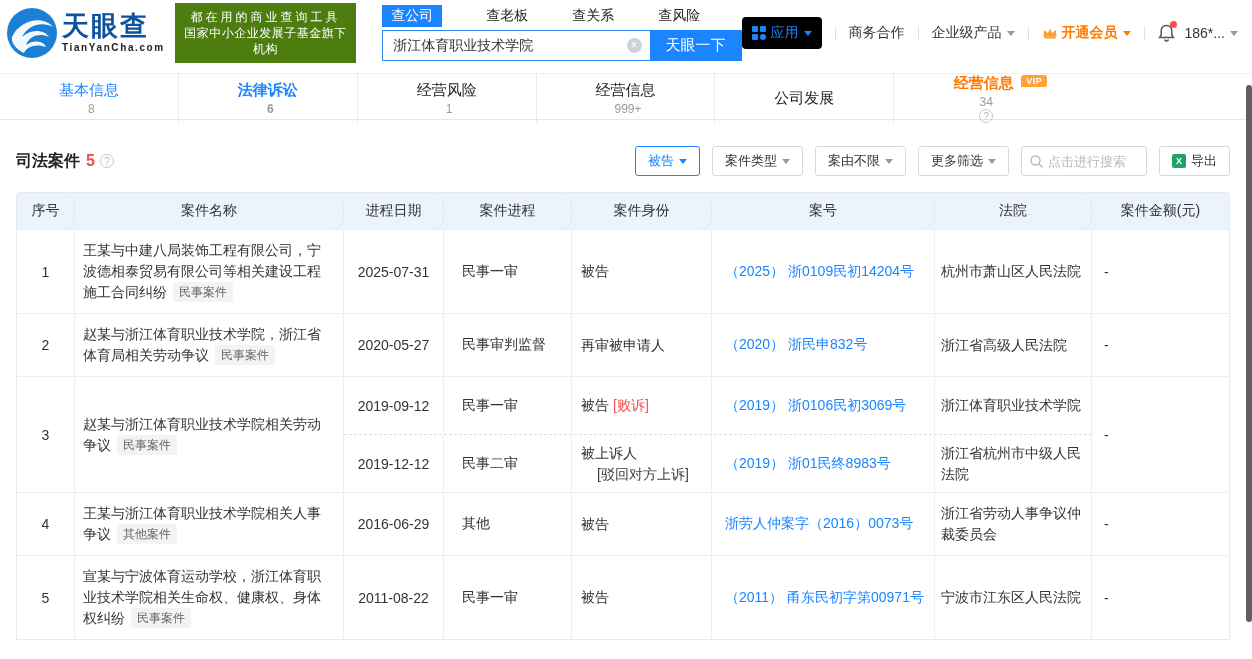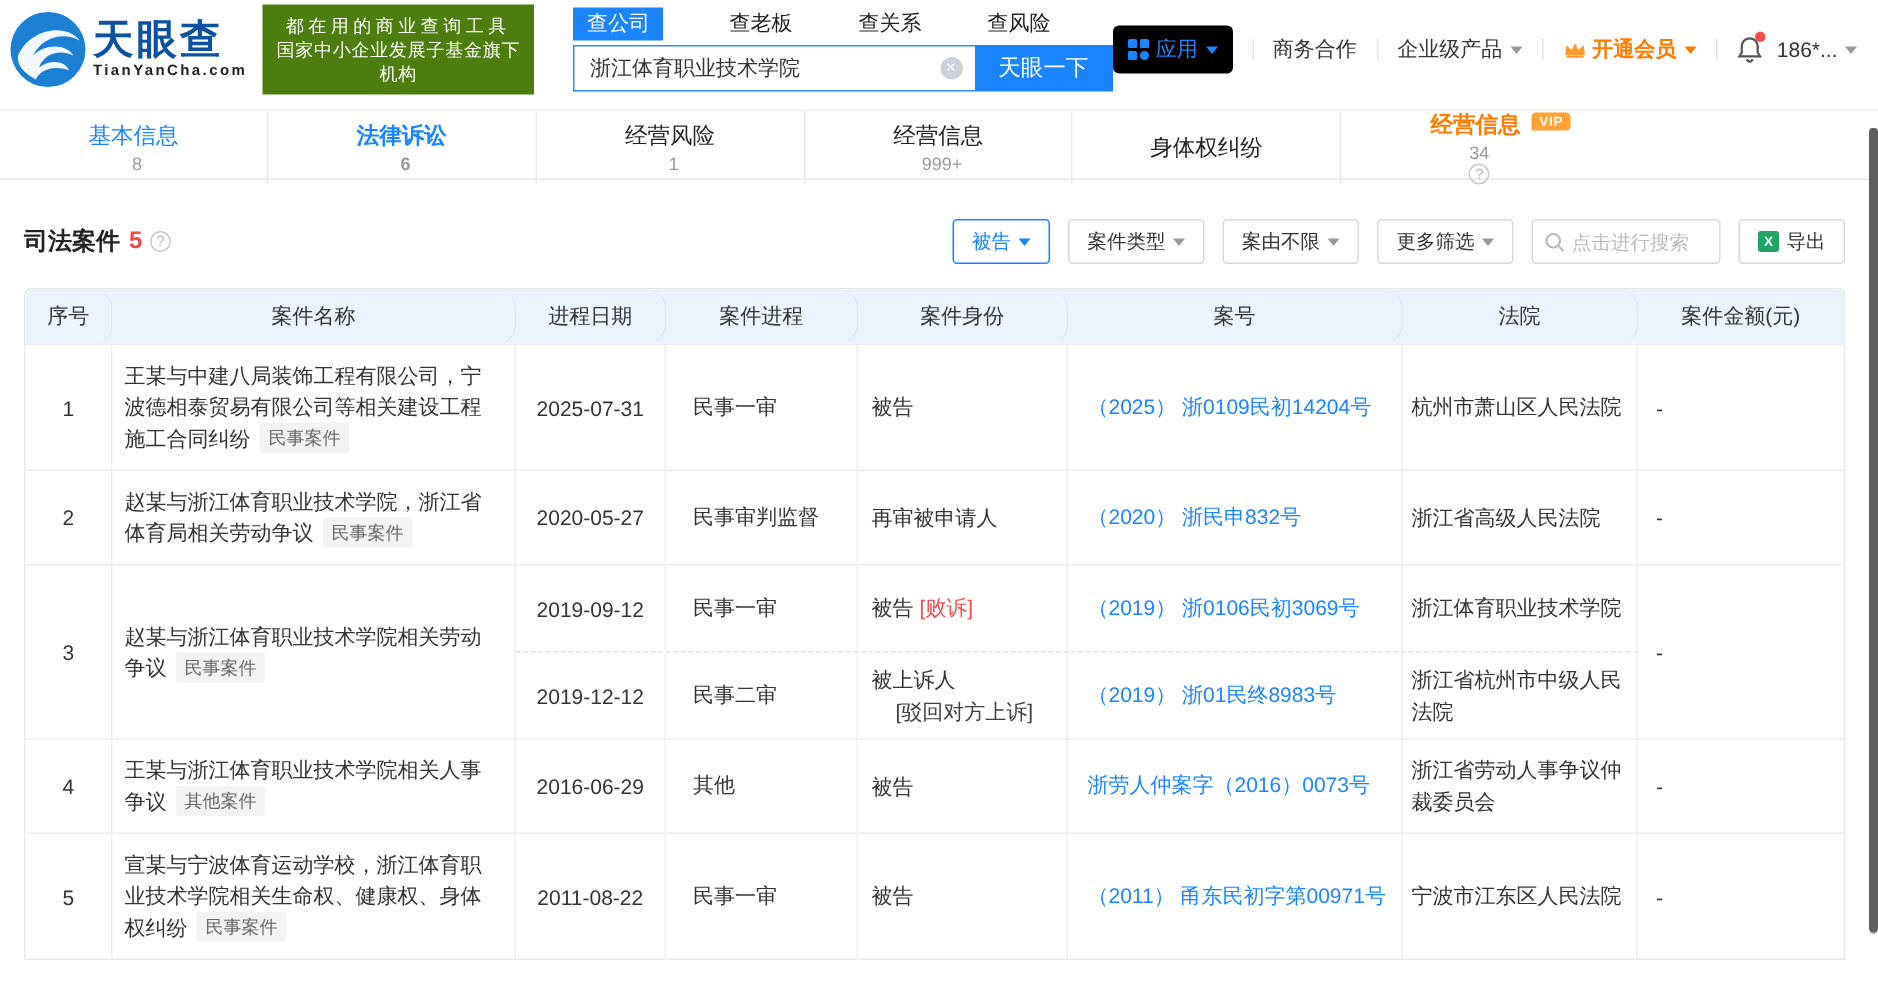--- a/index.html
+++ b/index.html
@@ -209,21 +209,21 @@
   </div>
   <div class="ntab">
     <span>经营风险</span>
     <span class="cnt">1</span>
   </div>
   <div class="ntab">
     <span>经营信息</span>
     <span class="cnt">999+</span>
   </div>
   <div class="ntab">
-    <span>身体权纠纷</span>
+    <span>公司发展</span>
   </div>
   <div class="ntab orange">
     <span class="vip-badge">VIP</span>
     <span>经营信息</span>
     <span class="cnt">34</span>
     <span class="qmark">?</span>
   </div>
 </div>
 
 <div class="main">

